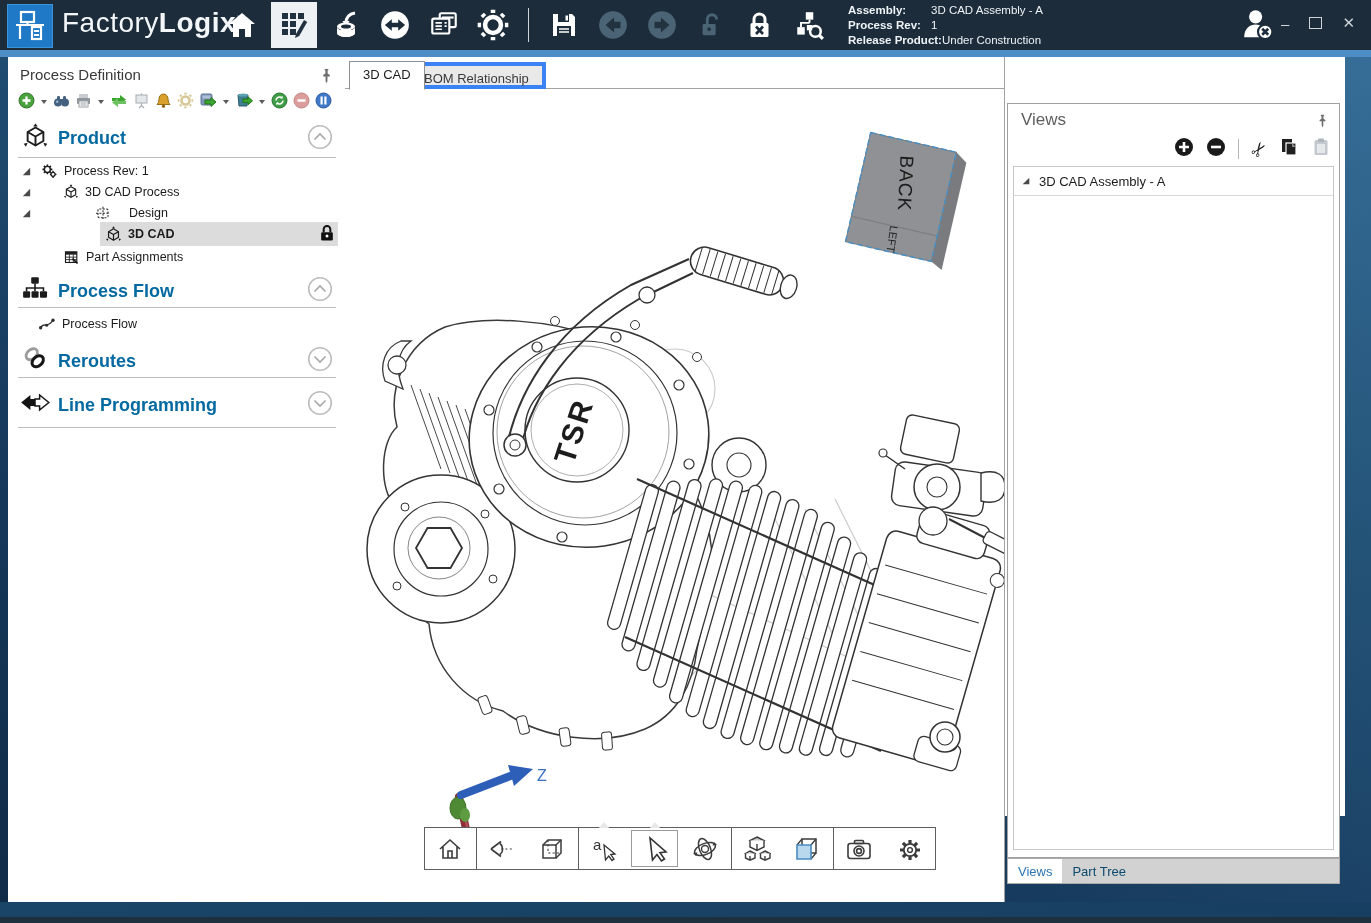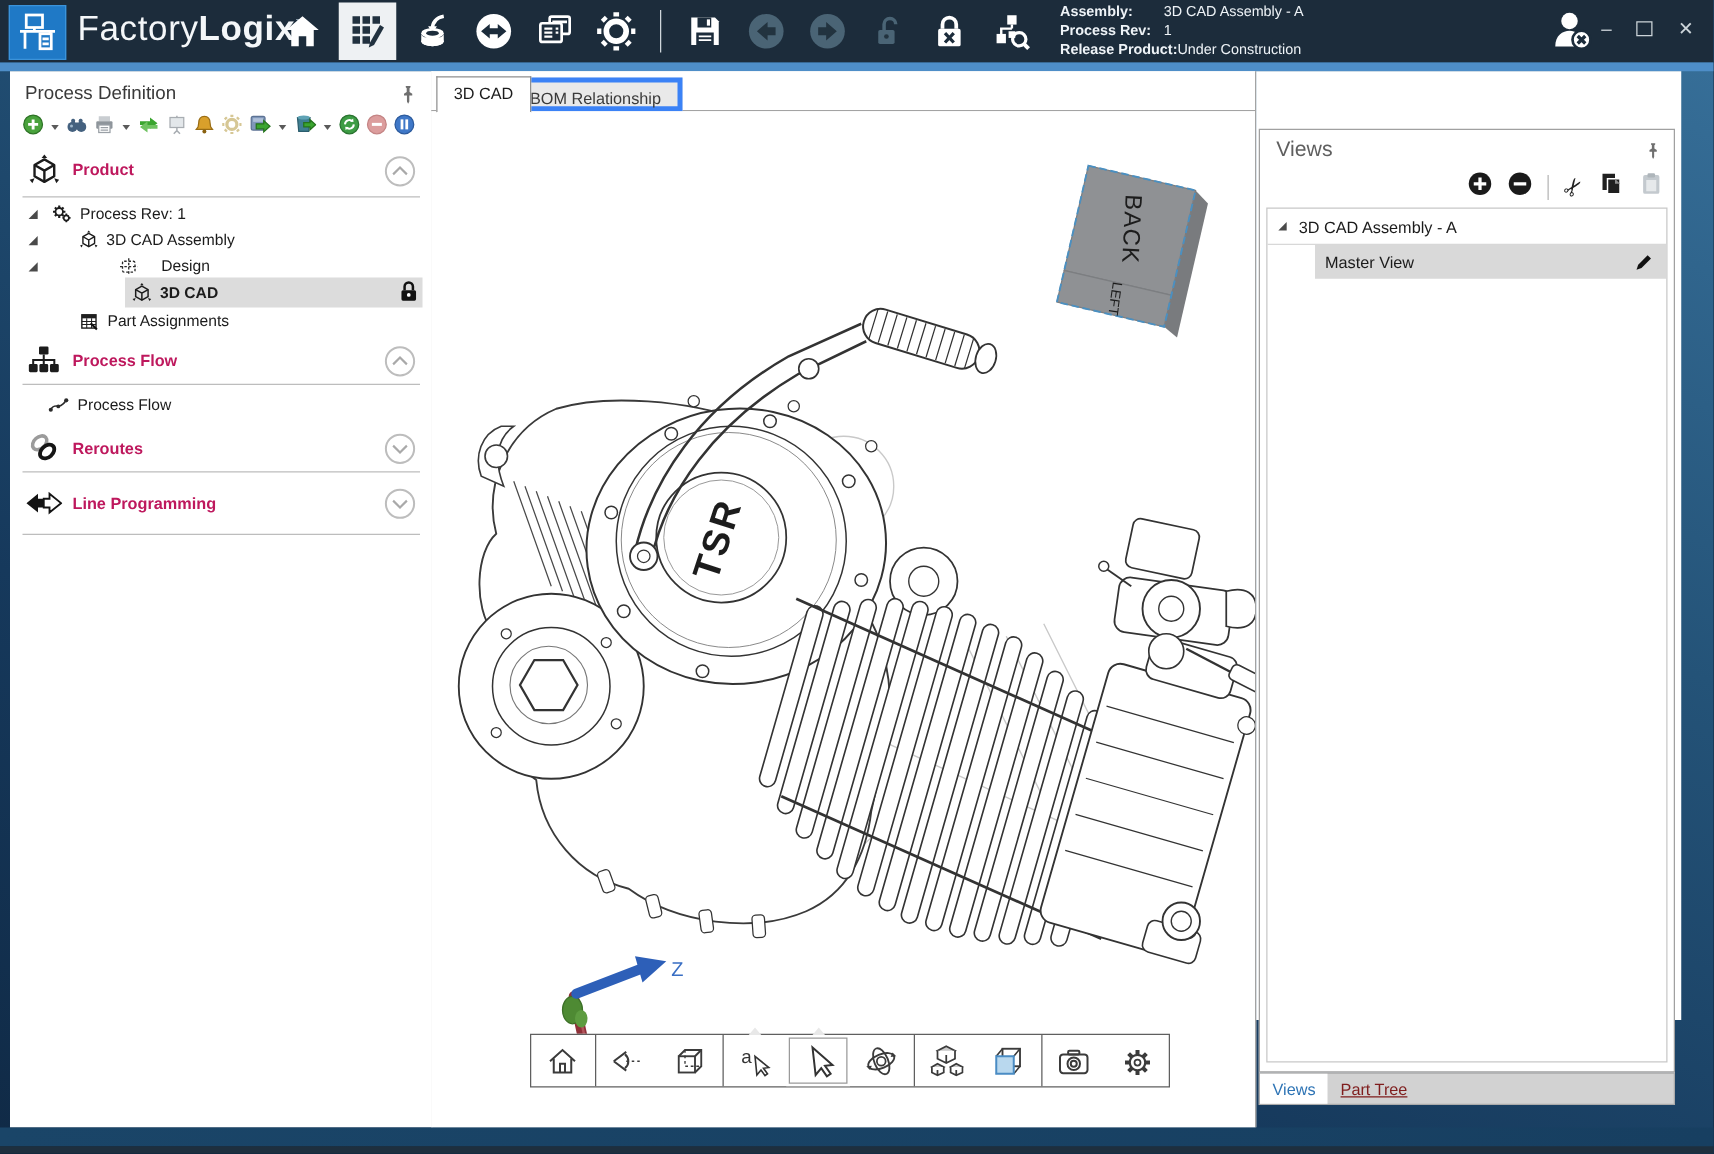--- a/index.html
+++ b/index.html
@@ -28,21 +28,21 @@
   .sidebar{left:8px;top:57px;width:337px;height:845px;background:#fff;border-right:1px solid #8f8f8f;}
   .viewport{left:345px;top:57px;width:660px;height:845px;background:#fff;border-right:1px solid #a3a3a3;box-sizing:border-box;}
   .rightpanel{left:1005px;top:57px;width:340px;height:759px;background:#fff;}
   .botframe{left:0;top:902px;width:1371px;height:15px;background:linear-gradient(90deg,#1a4568,#173f61);}
   .botframe2{left:0;top:917px;width:1371px;height:6px;background:#1e2f3e;}
   
   .sb-title{left:12px;top:9px;font-size:15px;color:#3a3a3a;}
   .sb-pin{right:10px;top:10px;}
   .sb-tools{left:10px;top:35px;display:flex;align-items:center;gap:5px;height:20px;}
   .caret{width:0;height:0;border-left:3.5px solid transparent;border-right:3.5px solid transparent;border-top:4px solid #5a5a5a;margin:0 1px;}
-  .sech-label{font-size:13px;font-weight:700;color:#be185d;}
+  .sech-label{font-size:18px;font-weight:700;color:#0369a1;}
   .divline{border-top:1px solid #bdbdbd;left:10px;width:318px;height:0;}
   .trow{position:absolute;height:22px;display:flex;align-items:center;font-size:12.5px;color:#1b1b1b;}
   .trow .lbl{margin-left:6px;}
   .sel-bg{left:92px;top:165px;width:238px;height:24px;background:#dcdcdc;}
   
   .tabstrip{left:0;top:0;width:659px;height:32px;background:#fff;border-bottom:1px solid #a3a3a3;box-sizing:border-box;}
   .tab{position:absolute;height:27px;line-height:26px;padding:0 13px;font-size:13px;box-sizing:border-box;}
   .tab.active{top:4px;left:4px;background:#fff;border:1px solid #8f8f8f;border-bottom:1px solid #fff;z-index:2;color:#1c1c1c;height:29px;}
   .tab.inactive{top:5px;left:62px;background:#e9e9e9;border:4px solid #3b82f6;color:#3a3a3a;}
   .canvas{left:0;top:32px;width:659px;height:813px;background:#fff;overflow:hidden;}
@@ -56,21 +56,21 @@
   .vp-box{left:2px;top:46px;width:333px;height:755px;border:1px solid #a0a0a0;box-sizing:border-box;background:#fff;}
   .vp-title{left:13px;top:6px;font-size:17px;color:#5f5f5f;}
   .vp-pin{right:9px;top:9px;}
   .vp-tools{position:absolute;top:33px;right:8px;display:flex;align-items:center;gap:12px;}
   .vp-tree{left:5px;top:62px;width:321px;height:684px;border:1px solid #c8c8c8;box-sizing:border-box;}
   .vp-row1{left:0px;top:0px;width:100%;height:29px;display:flex;align-items:center;font-size:13px;color:#1b1b1b;border-bottom:1px solid #d8d8d8;box-sizing:border-box;}
   .vp-row2{left:38px;top:29px;width:281px;height:27px;background:#d9d9d9;display:flex;align-items:center;font-size:13px;color:#1b1b1b;}
   .vp-tabs{left:2px;top:801px;width:333px;height:26px;background:#d2d2d2;border:1px solid #ababab;box-sizing:border-box;display:flex;font-size:13px;}
   .vp-tab{padding:0 10px;display:flex;align-items:center;}
   .vp-tab.active{background:#fff;color:#2e74b5;}
-  .vp-tab.idle{color:#7f1d1d;text-decoration:underline;}
+  .vp-tab.idle{color:#0c4a6e;}
 </style>
 </head>
 <body>
 
 <svg width="0" height="0" style="position:absolute">
   <defs>
     <symbol id="sym-exp" viewBox="0 0 12 12">
         <path fill="#4a4a4a" d="M10 2 V10 H2 Z"></path>
       </symbol>
     <symbol id="sym-pin" viewBox="0 0 18 18">
@@ -411,21 +411,21 @@
         </svg>
       <span class="lbl">Process Rev: 1</span>
     </div>
     <div class="trow" style="left:13px;top:124px;">
       <svg width="11" height="11" viewBox="0 0 12 12">
           <use href="#sym-exp"></use>
         </svg>
       <svg width="16" height="16" style="margin-left:31px">
           <use href="#sym-cube"></use>
         </svg>
-      <span class="lbl">3D CAD Assembly</span>
+      <span class="lbl">3D CAD Process</span>
     </div>
     <div class="trow" style="left:13px;top:145px;gap:12px;">
       <svg width="11" height="11" viewBox="0 0 12 12">
           <use href="#sym-exp"></use>
         </svg>
       <svg width="16" height="16" style="margin-left:51px">
           <use href="#sym-dash"></use>
         </svg>
       <span class="lbl">Design</span>
     </div>
@@ -750,26 +750,20 @@
               <rect x="6" y="7" width="8" height="9" fill="#e6e9eb"></rect>
             </svg></span>
       </div>
       <div class="abs vp-tree">
         <div class="abs vp-row1">
           <svg width="10" height="10" viewBox="0 0 12 12" style="margin:0 8px 0 7px;">
               <use href="#sym-exp"></use>
             </svg>
           <span>3D CAD Assembly - A</span>
         </div>
-        <div class="abs vp-row2">
-          <span style="margin-left:8px;">Master View</span>
-          <svg width="16" height="16" style="position:absolute;right:10px;top:6px;">
-              <use href="#sym-pencil"></use>
-            </svg>
-        </div>
       </div>
     </div>
     <div class="abs vp-tabs">
       <div class="vp-tab active">Views</div>
       <div class="vp-tab idle">Part Tree</div>
     </div>
   </div>
 
   <div class="abs botframe"></div>
   <div class="abs botframe2"></div>

